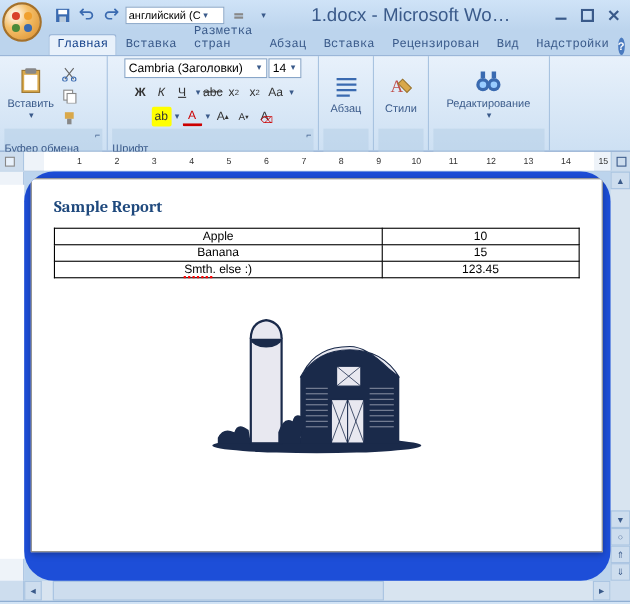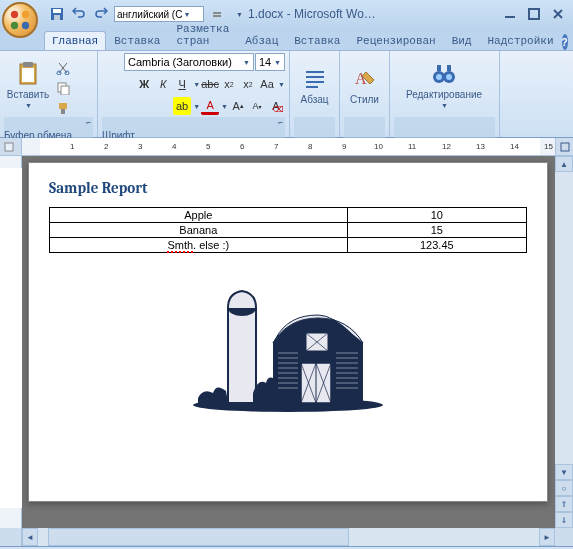--- a/index.html
+++ b/index.html
@@ -4,32 +4,32 @@
 <style>
 * { box-sizing: border-box; margin: 0; padding: 0; }
 body { font-family: "Segoe UI", Tahoma, sans-serif; font-size: 11px; background: #bcd4ed; width: 573px; height: 549px; overflow: hidden; }
 
 .titlebar { height: 28px; background: linear-gradient(#cfe3f7,#bcd4ed); display: flex; align-items: center; padding: 0 4px; }
 .office-btn { width: 36px; height: 36px; border-radius: 50%; background: radial-gradient(circle at 30% 30%, #fff, #f5c06a 40%, #d88b2a); border: 2px solid #a5712a; position: absolute; top: 2px; left: 2px; z-index: 10; display: flex; align-items: center; justify-content: center; }
 .office-btn svg { width: 22px; height: 22px; }
 .qat { display: flex; gap: 4px; margin-left: 44px; align-items: center; }
 .qat-item { width: 18px; height: 18px; display: flex; align-items: center; justify-content: center; border-radius: 2px; }
 .lang-box { background: #fff; border: 1px solid #88a6c8; font-size: 10px; padding: 0 2px; width: 90px; height: 16px; display: flex; align-items: center; }
-.title-text { flex: 1; color: #3a5a8a; font-size: 12px; }
+.title-text { flex: 1; text-align: center; color: #3a5a8a; font-size: 17px; }
 .win-controls { display: flex; gap: 2px; }
 .win-btn { width: 22px; height: 18px; display: flex; align-items: center; justify-content: center; }
 
 .ribbon-tabs { display: flex; margin-left: 44px; height: 22px; align-items: flex-end; gap: 0; }
 .tab { padding: 3px 7px; font-size: 11px; color: #3a5a8a; border: 1px solid transparent; border-bottom: none; cursor: pointer; font-family: Liberation Mono, monospace; }
 .tab.active { background: #e8f1fb; border-color: #9bb6d8; border-radius: 3px 3px 0 0; color: #15428b; }
 .help-icon { margin-left: auto; margin-right: 6px; width: 16px; height: 16px; border-radius: 50%; background: #4a7abf; color: #fff; display: flex; align-items: center; justify-content: center; font-size: 10px; font-weight: bold; }
 
 .ribbon { background: linear-gradient(#e8f1fb,#cde0f3); border-top: 1px solid #9bb6d8; border-bottom: 1px solid #7a9cc5; height: 88px; display: flex; }
 .group { border-right: 1px solid #a8c3e0; padding: 2px 4px; display: flex; flex-direction: column; }
-.group-body { flex: 1; display: flex; align-items: flex-end; gap: 2px; }
+.group-body { flex: 1; display: flex; align-items: center; gap: 2px; }
 .group-label { font-size: 10px; color: #3a5a8a; padding: 13px 0; background: rgba(180,205,230,0.5); position: relative; }
 .group-label .launcher { position: absolute; right: 2px; top: 1px; font-size: 8px; color: #3a5a8a; }
 
 .big-btn { display: flex; flex-direction: column; align-items: center; justify-content: center; width: 48px; height: 64px; font-size: 10px; color: #3a5a8a; gap: 2px; }
 .big-btn .ico { width: 26px; height: 26px; }
 .mini-col { display: flex; flex-direction: column; gap: 2px; padding-top: 4px; }
 .mini-btn { width: 18px; height: 18px; display: flex; align-items: center; justify-content: center; }
 
 .font-group .row { display: flex; gap: 1px; align-items: center; margin-bottom: 2px; }
 .font-name { background: #fff; border: 1px solid #88a6c8; font-size: 11px; padding: 0 3px; width: 130px; height: 18px; display: flex; align-items: center; }
@@ -38,21 +38,21 @@
 .dd-arrow { font-size: 7px; color: #3a5a8a; margin-left: 1px; }
 
 .ruler-h { height: 18px; background: #e8eef6; border-bottom: 1px solid #a8c3e0; display: flex; align-items: center; font-size: 8px; color: #555; position: relative; overflow: hidden; }
 .ruler-h .corner { width: 22px; height: 18px; background: #cdddee; border-right: 1px solid #a8c3e0; flex-shrink: 0; }
 .ruler-ticks { position: relative; height: 18px; flex: 1; background: #eef3f9; }
 .ruler-white { position: absolute; left: 18px; top: 0; width: 500px; height: 18px; background: #fff; }
 
 .doc-area { display: flex; height: 372px; background: #bcd4ed; }
 .ruler-v { width: 22px; background: #eef3f9; border-right: 1px solid #a8c3e0; position: relative; }
 .ruler-v .white { position: absolute; left: 0; top: 12px; width: 22px; height: 340px; background: #fff; }
-.page-wrap { flex: 1; overflow: auto; background: #737373; padding: 6px 0 0 6px; position: relative; }
+.page-wrap { flex: 1; overflow: auto; background: #1d4ed8; padding: 6px 0 0 6px; position: relative; border-radius: 27px; }
 .page { background: #fff; width: 520px; min-height: 340px; box-shadow: 0 2px 6px rgba(0,0,0,0.3); padding: 16px 20px; border: 1px solid #888; }
 .scrollbar-v { width: 18px; background: #d8e4f0; display: flex; flex-direction: column; }
 .sb-btn { height: 16px; background: #cdddee; border: 1px solid #a8c3e0; display: flex; align-items: center; justify-content: center; font-size: 8px; color: #3a5a8a; }
 .sb-track { flex: 1; }
 
 .scrollbar-h { height: 18px; background: #d8e4f0; display: flex; margin-left: 22px; }
 .sb-btn-h { width: 16px; background: #cdddee; border: 1px solid #a8c3e0; display: flex; align-items: center; justify-content: center; font-size: 8px; color: #3a5a8a; }
 .sb-track-h { flex: 1; }
 
 h1.doc-title { font-family: Cambria, serif; font-size: 15px; font-weight: bold; color: #1f497d; margin-bottom: 10px; }

